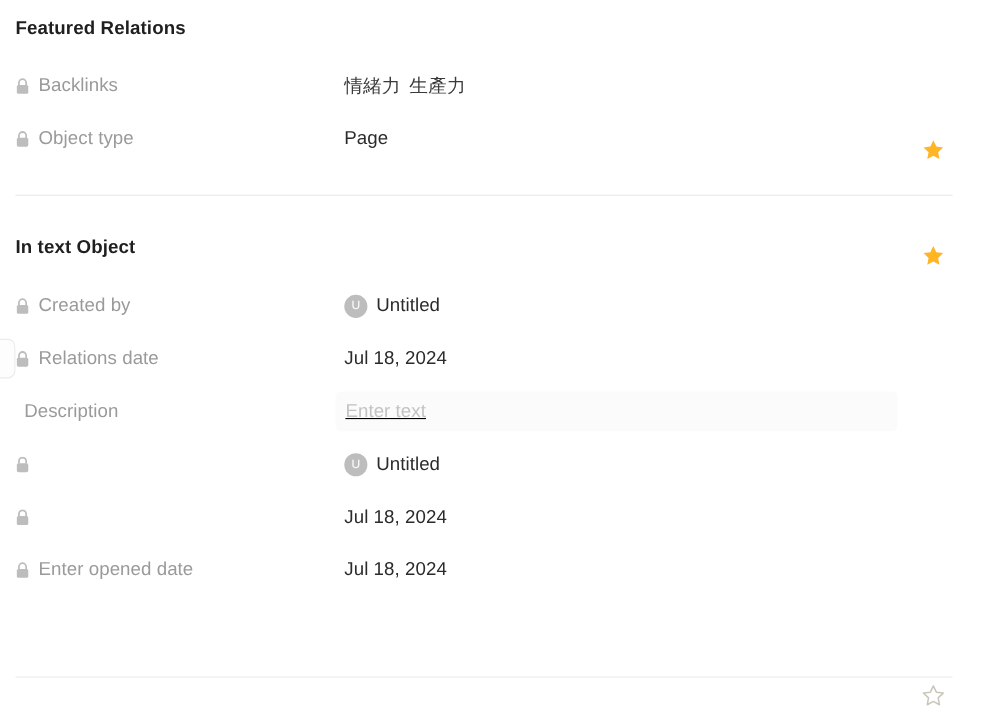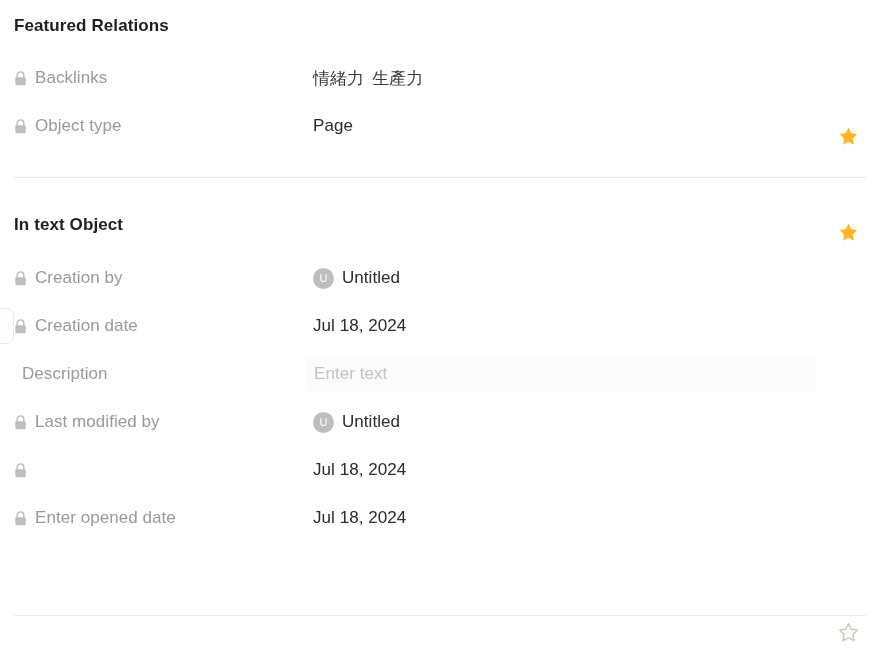--- a/index.html
+++ b/index.html
@@ -143,20 +143,21 @@
     position: absolute;
     left: 305px;
     width: 511px;
     height: 36px;
     background: #fbfbfb;
     border: none;
     border-radius: 5px;
     display: flex;
     align-items: center;
     padding-left: 9px;
+    text-decoration: underline;
   }
   .field-placeholder {
     font-size: 17px;
     color: #c3c3c3;
     letter-spacing: 0.05px;
     white-space: nowrap;
   }
 
   
   .star-toggle {
@@ -217,36 +218,36 @@
   <div class="divider top-sep"></div>
 
   <div class="section-heading inobject">In text Object</div>
 
   <div class="relation-row" style="top:258px">
     <div class="relation-label">
       <svg class="lock-icon" viewBox="0 0 13 15">
         <path d="M3.2 6.4V4.3a3.3 3.3 0 0 1 6.6 0v2.1" fill="none" stroke="#bdbdbd" stroke-width="1.6"></path>
         <rect x="1.3" y="6.2" width="10.4" height="8.1" rx="1.5" fill="#bdbdbd"></rect>
       </svg>
-      <span class="label-text">Creation by</span>
+      <span class="label-text">Created by</span>
     </div>
     <div class="relation-value">
       <span class="avatar">U</span>
       <span class="value-text">Untitled</span>
     </div>
   </div>
 
   <div class="relation-row" style="top:306px">
     <div class="row-highlight"></div>
     <div class="relation-label">
       <svg class="lock-icon" viewBox="0 0 13 15">
         <path d="M3.2 6.4V4.3a3.3 3.3 0 0 1 6.6 0v2.1" fill="none" stroke="#bdbdbd" stroke-width="1.6"></path>
         <rect x="1.3" y="6.2" width="10.4" height="8.1" rx="1.5" fill="#bdbdbd"></rect>
       </svg>
-      <span class="label-text">Creation date</span>
+      <span class="label-text">Relations date</span>
     </div>
     <div class="relation-value">
       <span class="value-text">Jul 18, 2024</span>
     </div>
     <div class="star-toggle" style="top:306px">
       <svg width="21" height="21" viewBox="0 0 24 24">
         <path d="M12 1.8l3.1 6.5 7.1.95-5.2 5 1.3 7.05L12 17.9l-6.3 3.4 1.3-7.05-5.2-5 7.1-.95z" fill="none" stroke="#c9c7ba" stroke-width="1.6" stroke-linejoin="round"></path>
       </svg>
     </div>
   </div>
@@ -260,21 +261,20 @@
       <span class="field-placeholder">Enter text</span>
     </div>
   </div>
 
   <div class="relation-row" style="top:402px">
     <div class="relation-label">
       <svg class="lock-icon" viewBox="0 0 13 15">
         <path d="M3.2 6.4V4.3a3.3 3.3 0 0 1 6.6 0v2.1" fill="none" stroke="#bdbdbd" stroke-width="1.6"></path>
         <rect x="1.3" y="6.2" width="10.4" height="8.1" rx="1.5" fill="#bdbdbd"></rect>
       </svg>
-      <span class="label-text">Last modified by</span>
     </div>
     <div class="relation-value">
       <span class="avatar">U</span>
       <span class="value-text">Untitled</span>
     </div>
   </div>
 
   <div class="relation-row" style="top:450px">
     <div class="relation-label">
       <svg class="lock-icon" viewBox="0 0 13 15">

